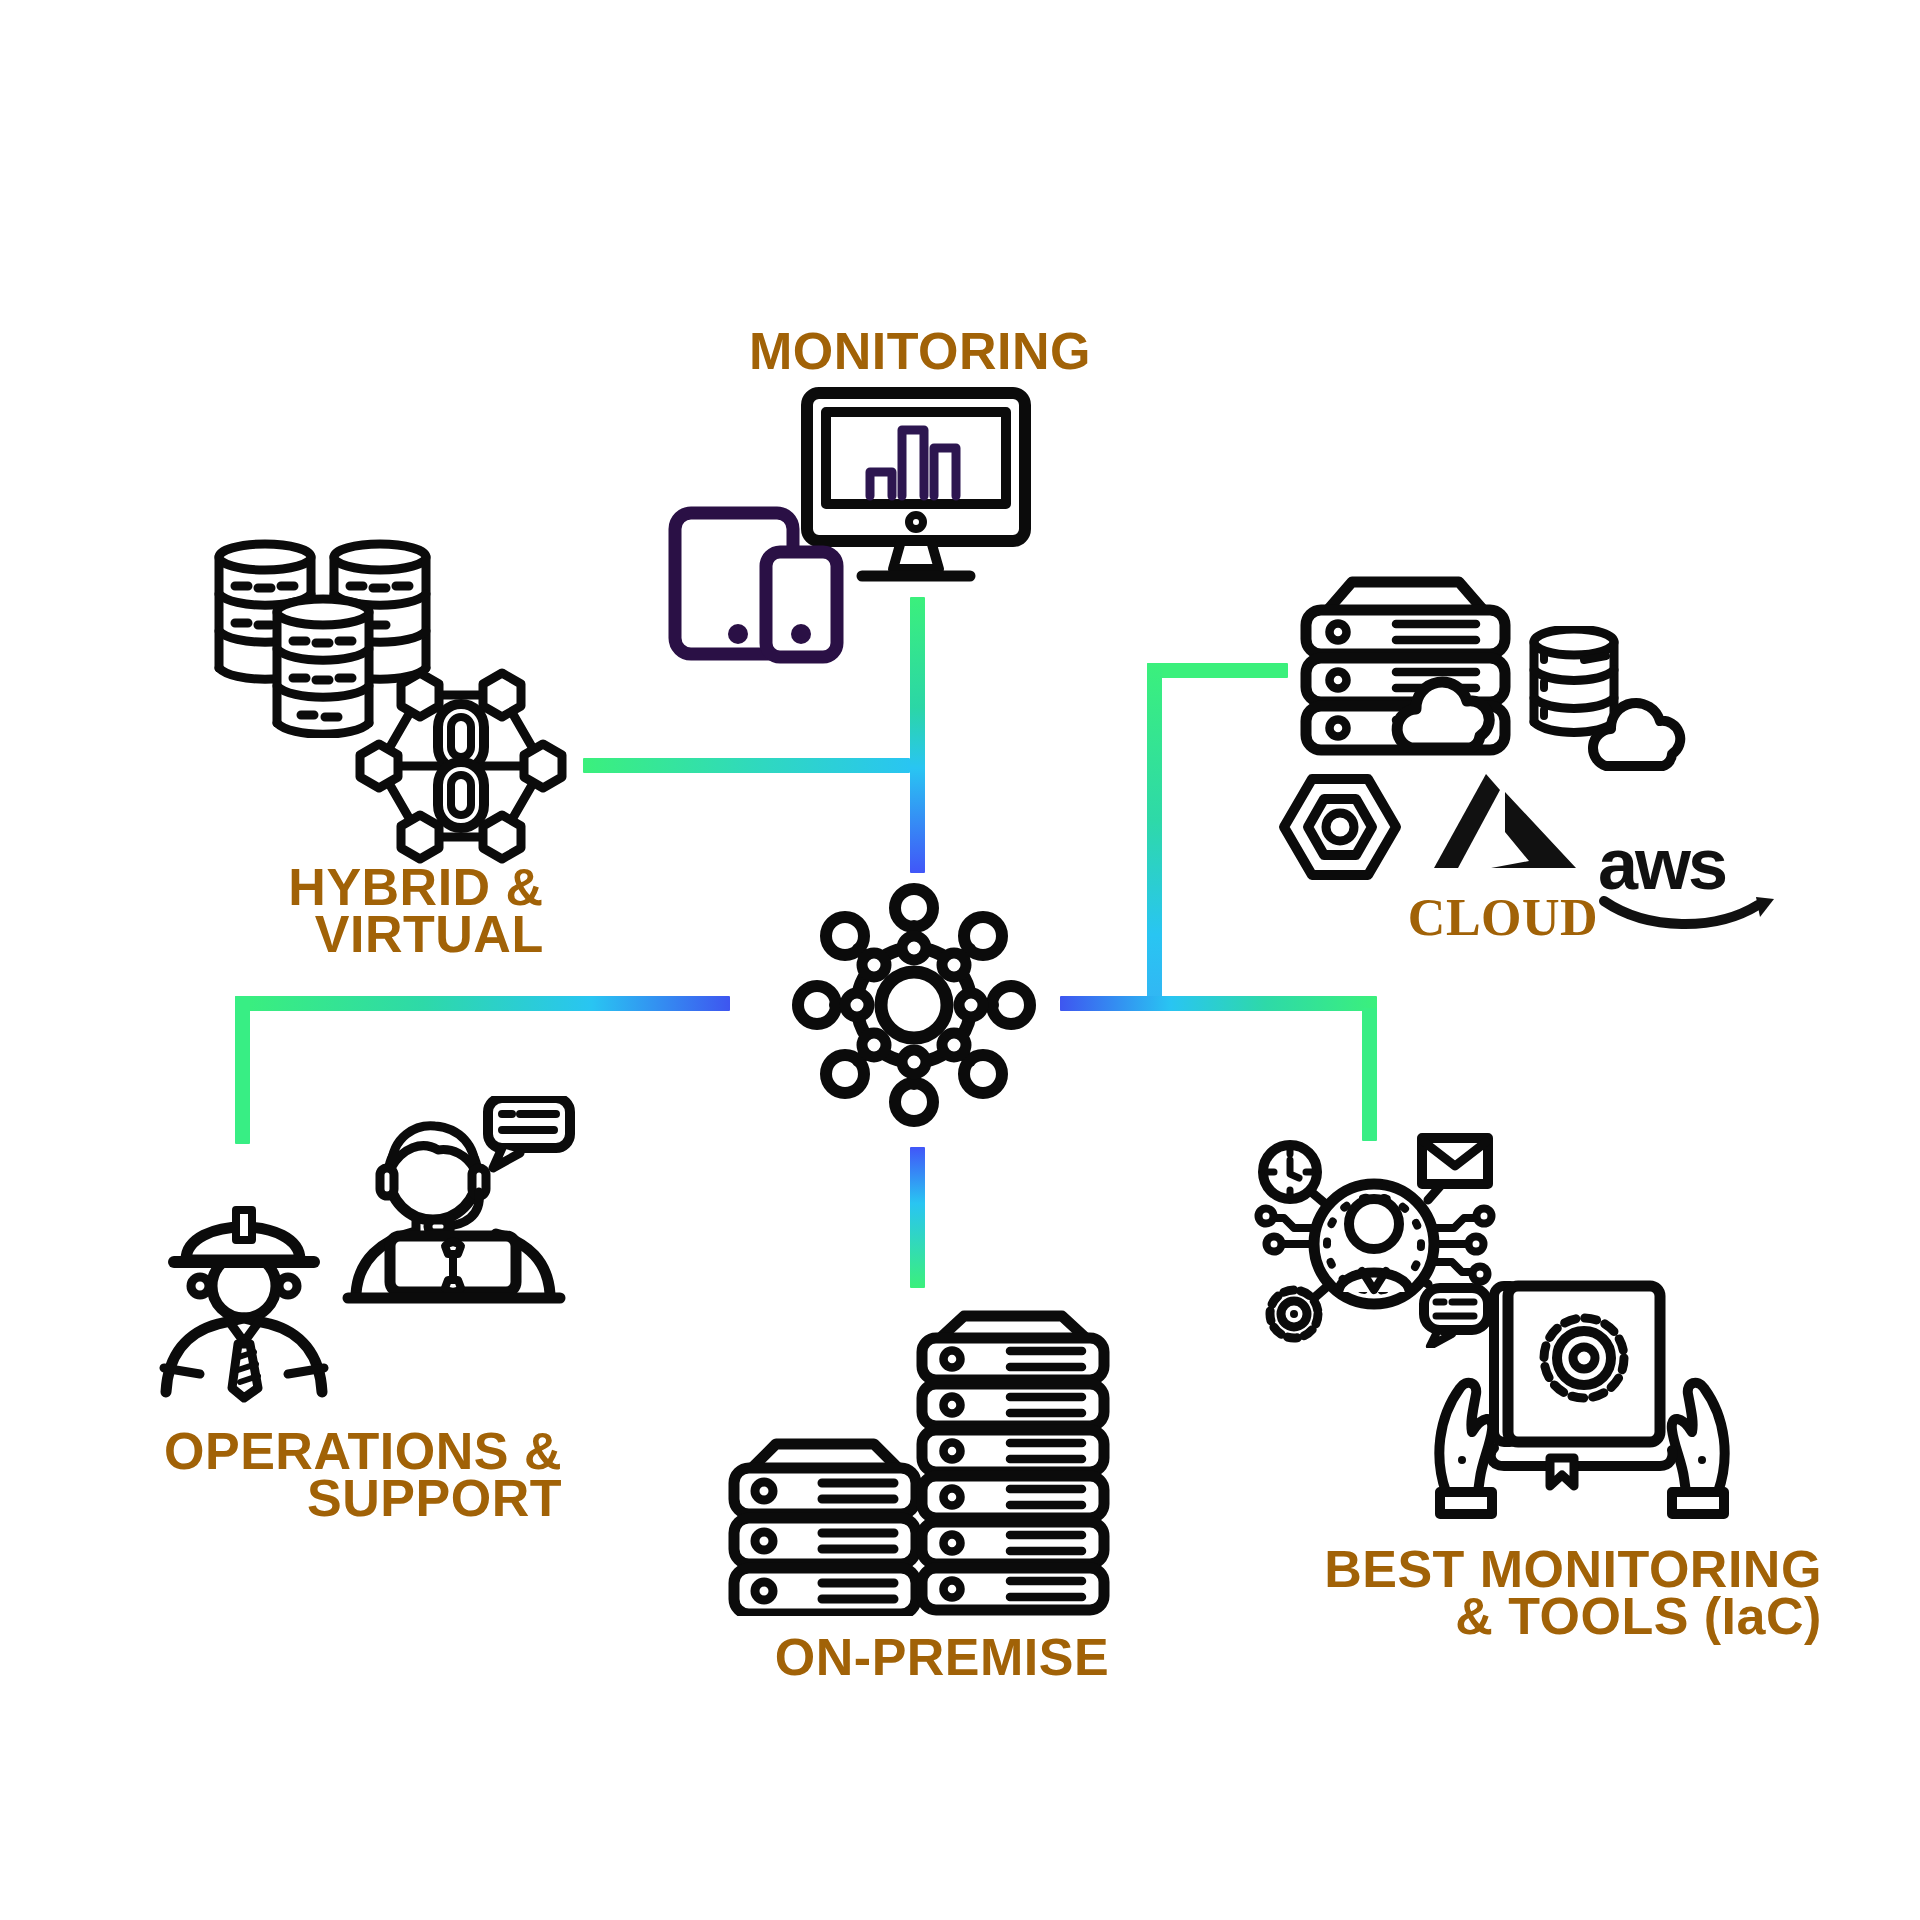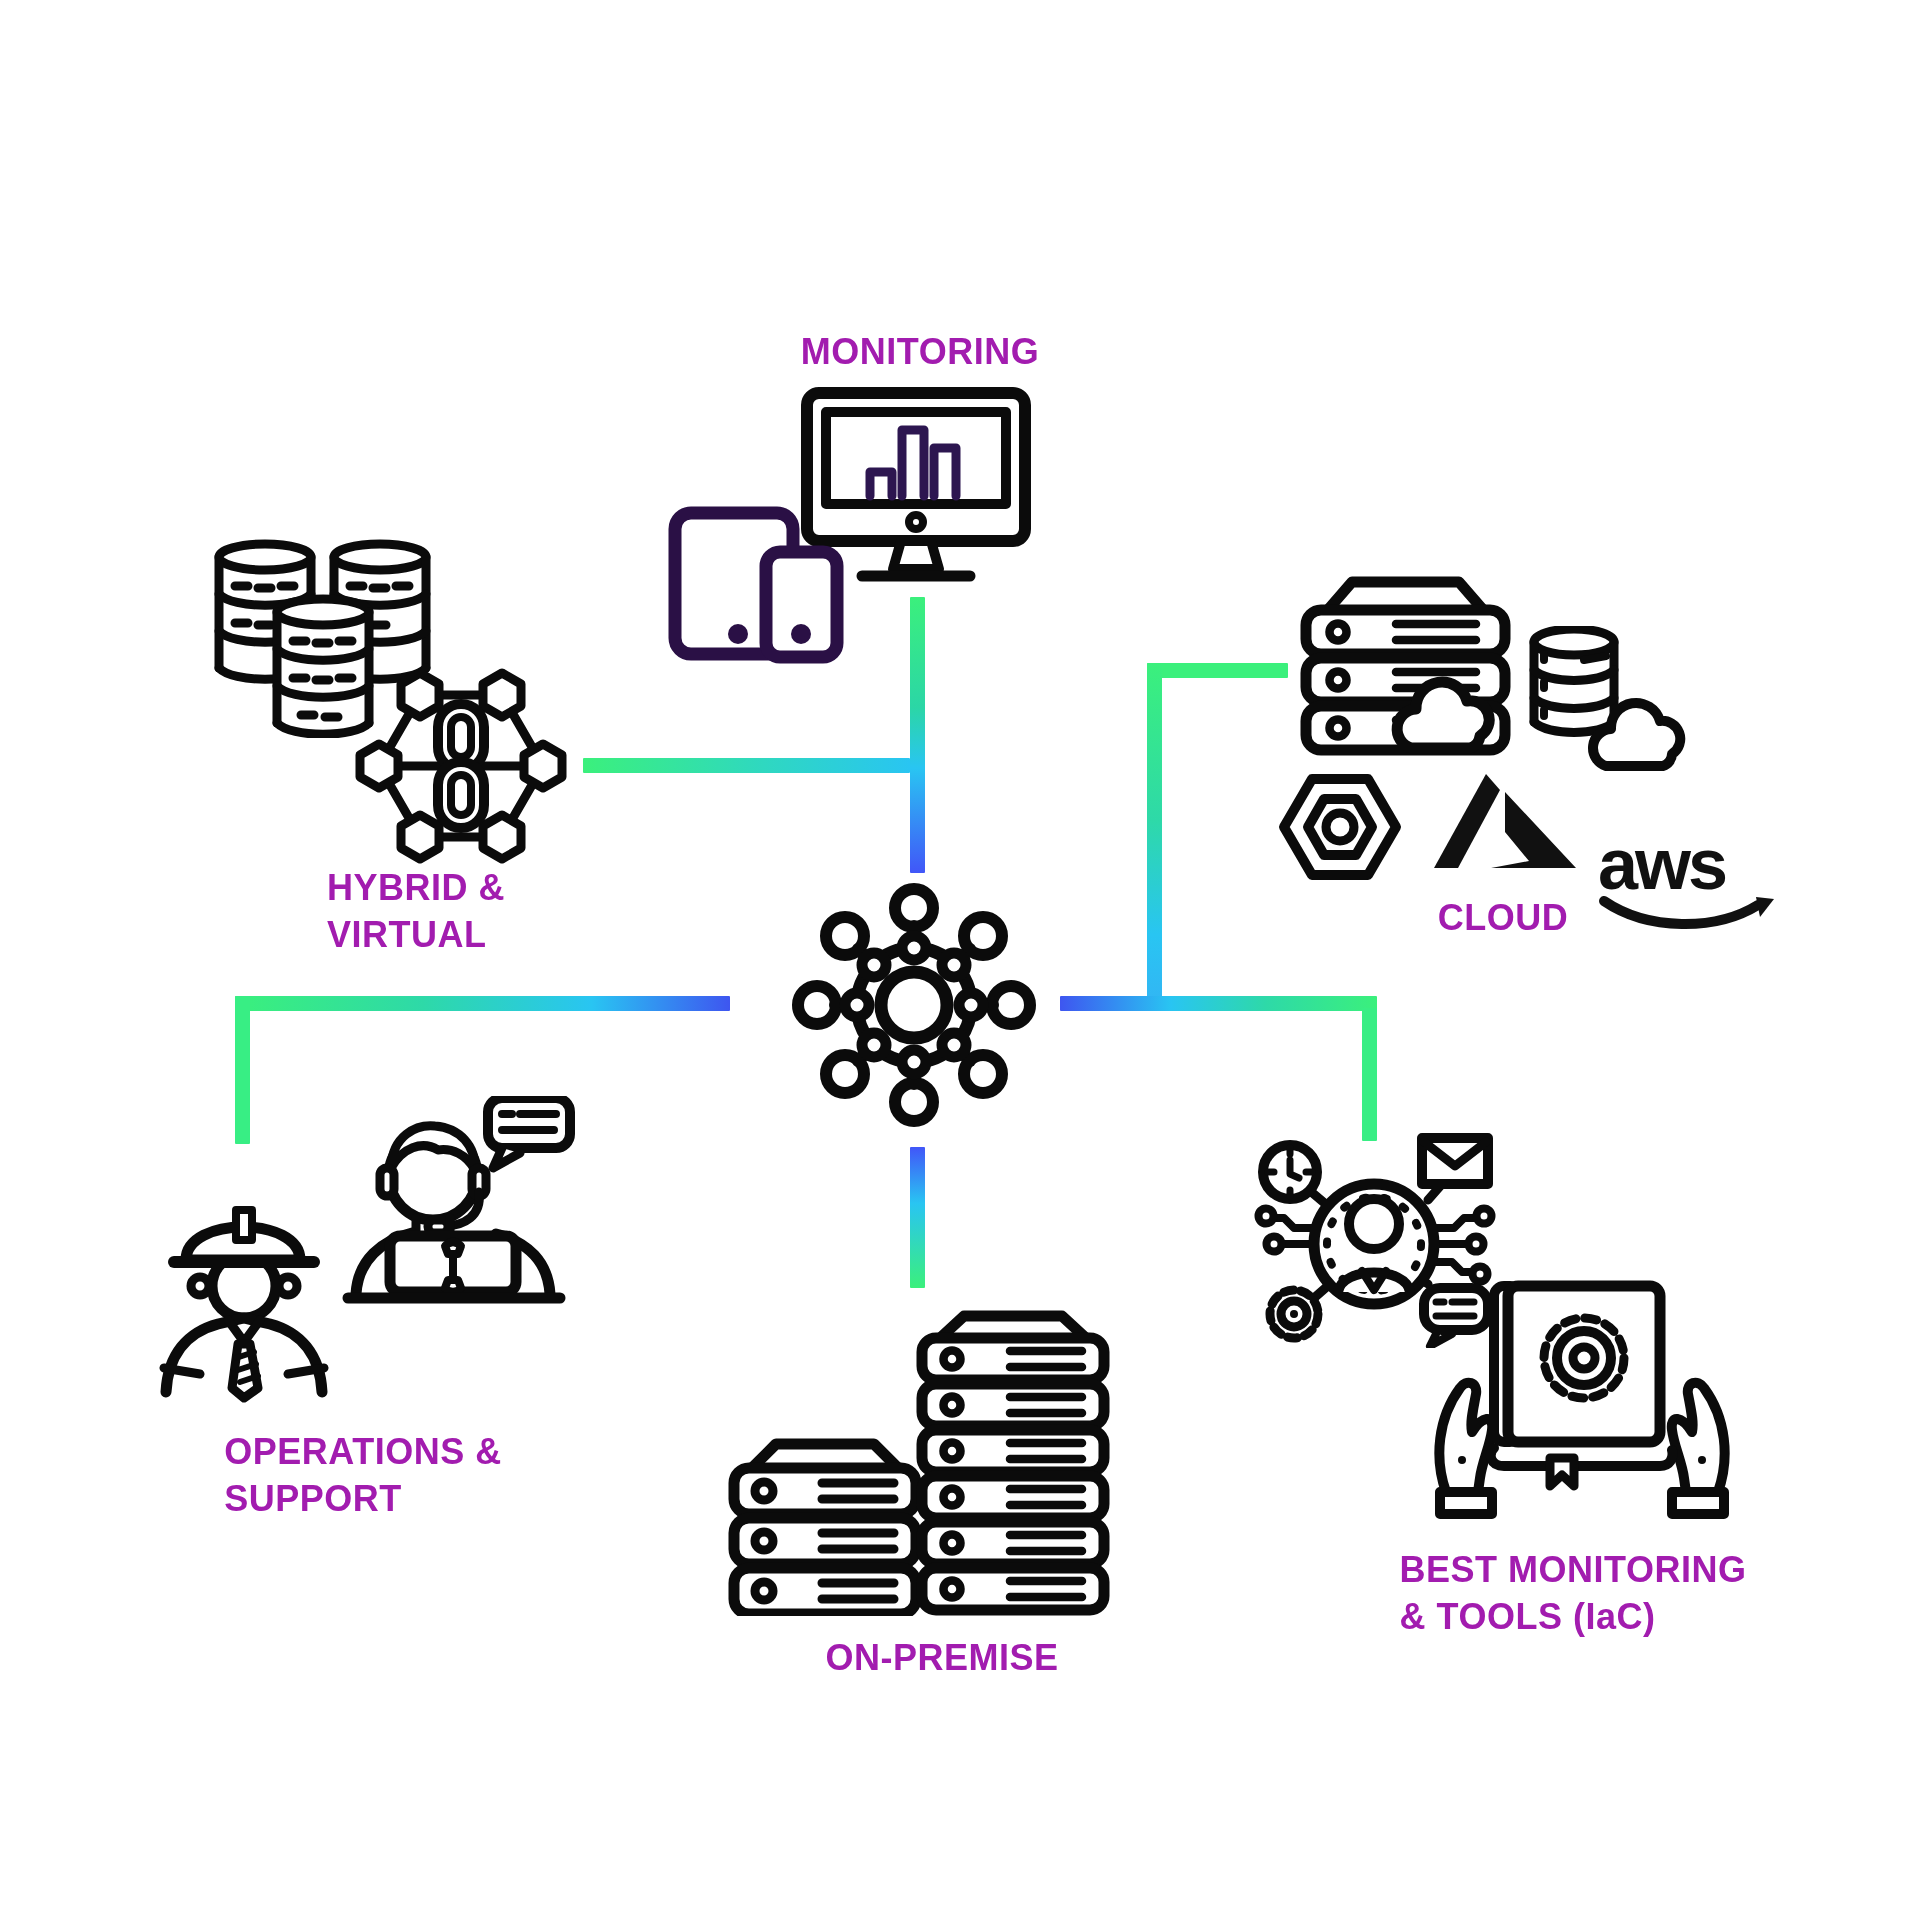--- a/index.html
+++ b/index.html
@@ -1,20 +1,20 @@
 <!DOCTYPE html>
 <html><head>
 <meta charset="utf-8">
 <style>
   html,body{margin:0;padding:0;background:#ffffff;}
   .canvas{position:relative;width:1920px;height:1920px;background:#ffffff;overflow:hidden;
           font-family:"Liberation Sans",sans-serif;}
   .abs{position:absolute;}
-  .label{position:absolute;transform:translateX(-50%);font-weight:700;color:#a21caf;
-         font-size:36px;line-height:47px;text-align:left;letter-spacing:.5px;
+  .label{position:absolute;transform:translateX(-50%);font-weight:700;color:#a16207;
+         font-size:52px;line-height:47px;text-align:right;letter-spacing:.5px;
          white-space:nowrap;font-family:"Liberation Sans",sans-serif;}
   .line{position:absolute;border-radius:1px;}
   .ln-mon-v{left:910px;top:597px;width:15px;height:276px;
     background:linear-gradient(180deg,#3BF07C 0%,#2BD6A6 40%,#29C5F2 62%,#4156F8 100%);}
   .ln-hyb-h{left:583px;top:758px;width:327px;height:15px;
     background:linear-gradient(90deg,#3BF07C 0%,#2FD8C0 55%,#29C5F2 100%);}
   .ln-ops-h{left:235px;top:996px;width:495px;height:15px;
     background:linear-gradient(90deg,#3BF07C 0%,#2ED9A8 38%,#29C5F2 72%,#3E56F0 100%);}
   .ln-ops-v{left:235px;top:996px;width:15px;height:148px;background:#38EE84;}
   .ln-onp-v{left:910px;top:1147px;width:15px;height:141px;
@@ -215,21 +215,21 @@
       <path d="M71,20 L142,96 L57,96 L95,89 L71,60 Z"></path>
     </svg>
   </div>
   <div class="abs" style="left:1596px;top:788px;width:182px;height:104px;margin-top:39px;">
     <svg width="182" height="104" viewBox="0 0 182 104">
       <text x="2" y="62" font-family="Liberation Sans, sans-serif" font-size="72" font-weight="700" letter-spacing="-3" fill="#111111">aws</text>
       <path d="M8,74 C52,104 120,104 162,78" stroke="#111111" stroke-width="10" fill="none" stroke-linecap="round"></path>
       <polygon points="160,70 178,72 164,90" fill="#111111"></polygon>
     </svg>
   </div>
-  <div class="label" style="left:1503px;top:894px;">CLOUD</div>
+  <div class="label" style="left:1503px;top:894px;font-family:Liberation Serif, serif;">CLOUD</div>
 
   <div class="abs" style="left:148px;top:1182px;width:192px;height:222px;">
     <svg width="192" height="222" viewBox="0 0 192 222" fill="none" stroke="#0b0b0b" stroke-linecap="round" stroke-linejoin="round">
       <circle cx="52" cy="104" r="9" stroke-width="9" fill="#ffffff"></circle>
       <circle cx="140" cy="104" r="9" stroke-width="9" fill="#ffffff"></circle>
       <circle cx="96" cy="104" r="32" stroke-width="11" fill="#ffffff"></circle>
       <path d="M38,78 C38,34 152,34 152,78 Z" stroke-width="11" fill="#ffffff"></path>
       <rect x="88" y="28" width="16" height="30" stroke-width="8" fill="#ffffff"></rect>
       <line x1="26" y1="80" x2="166" y2="80" stroke-width="12"></line>
       <path d="M18,210 C20,172 40,150 70,142 L96,136 L122,142 C152,150 172,172 174,210" stroke-width="11" fill="#ffffff"></path>

